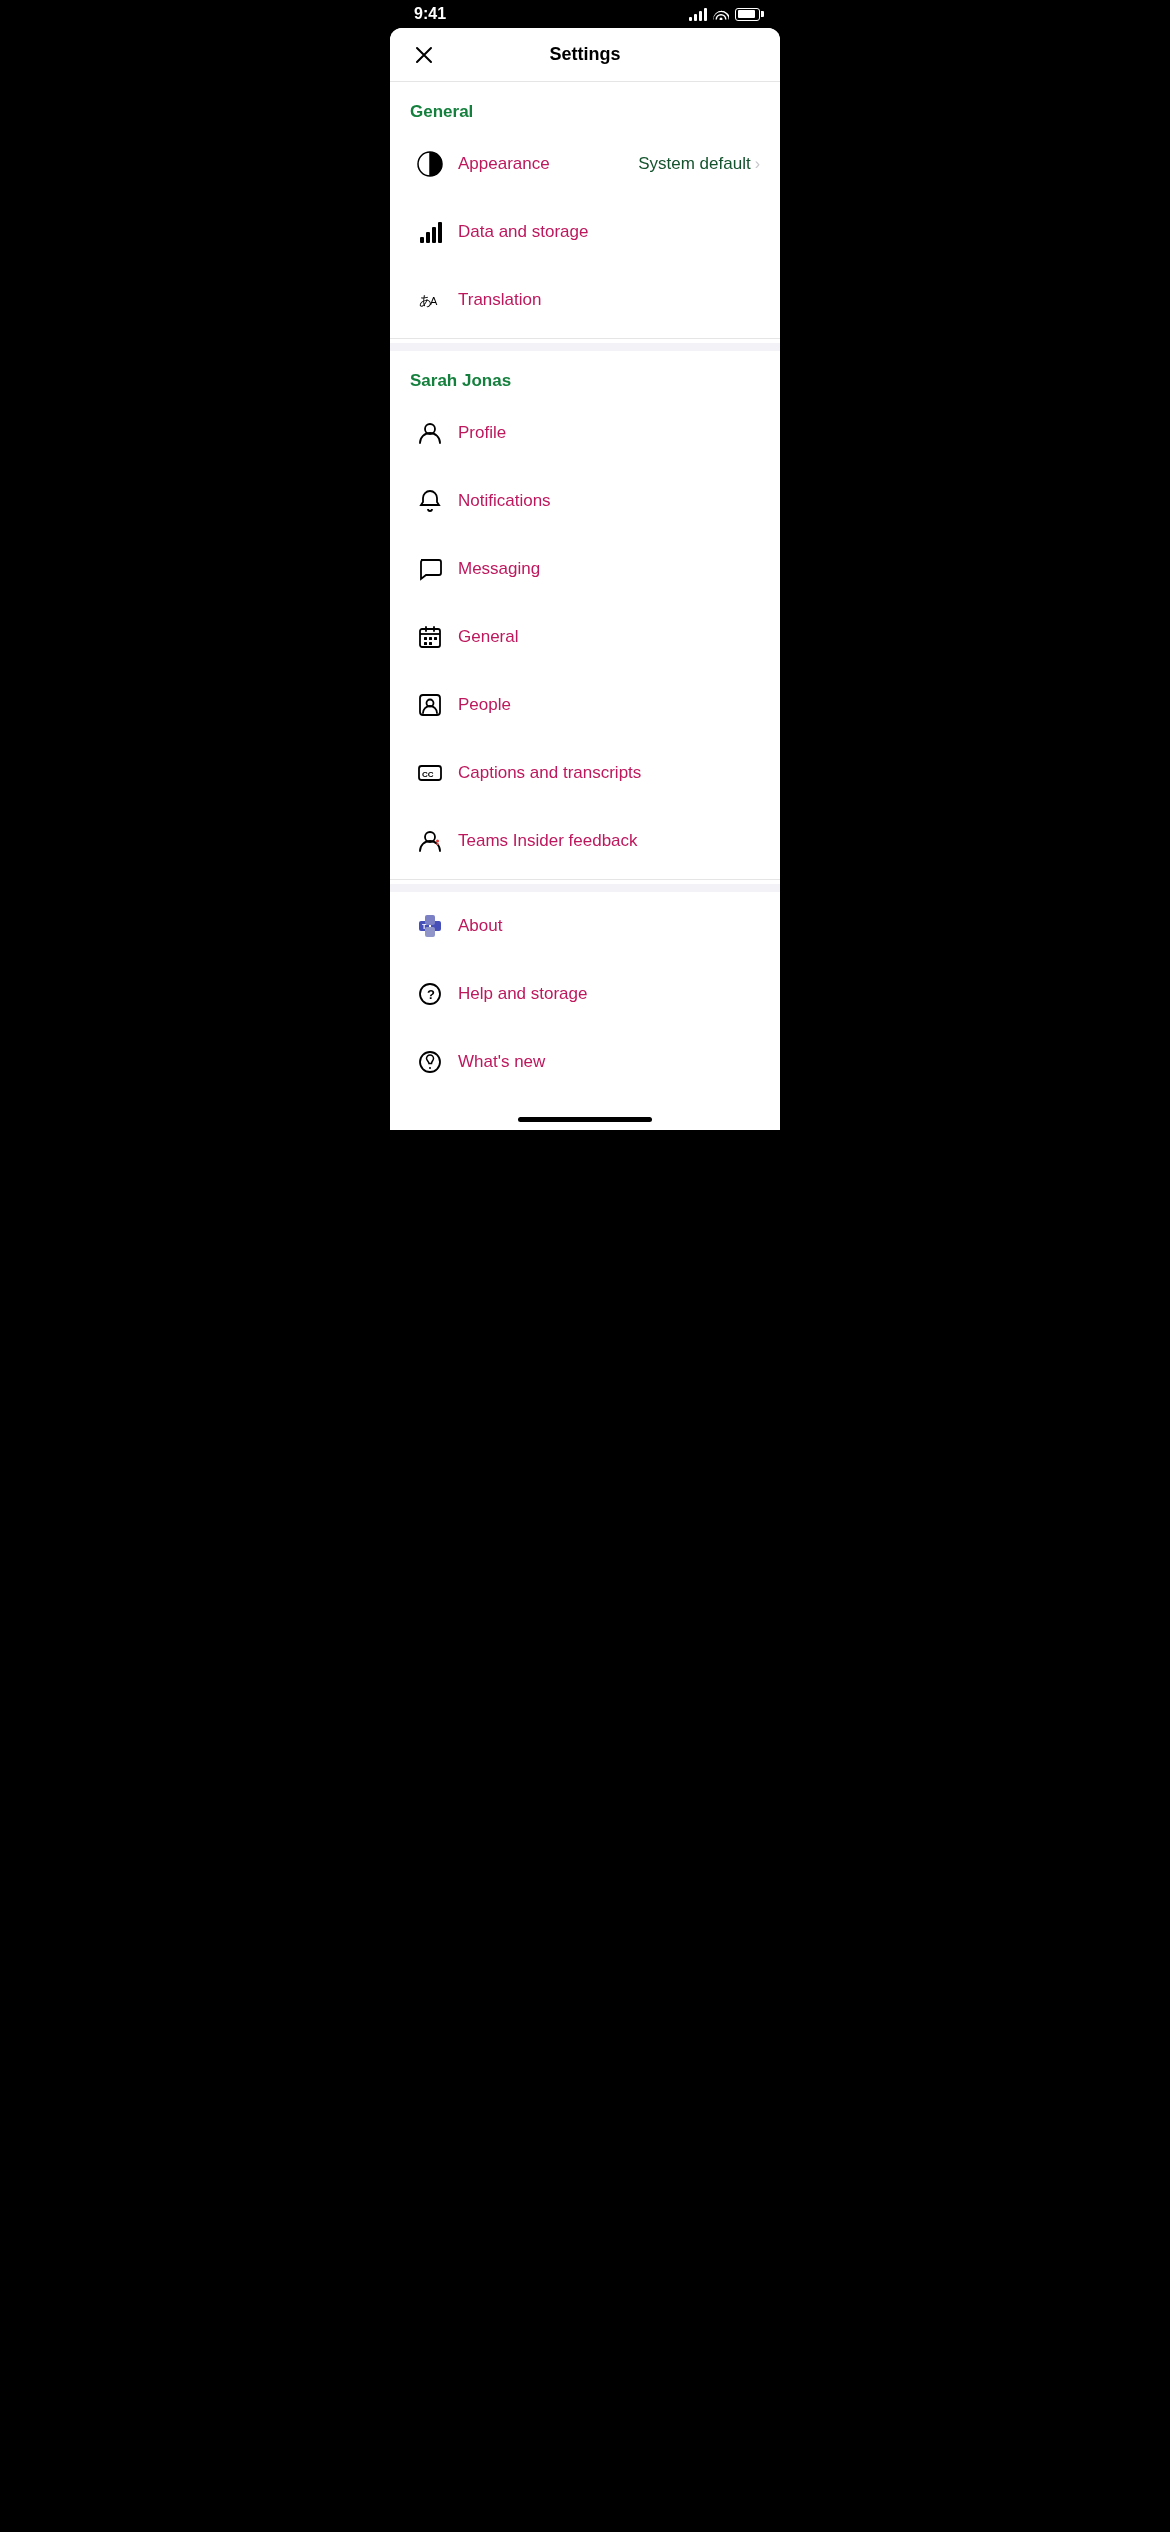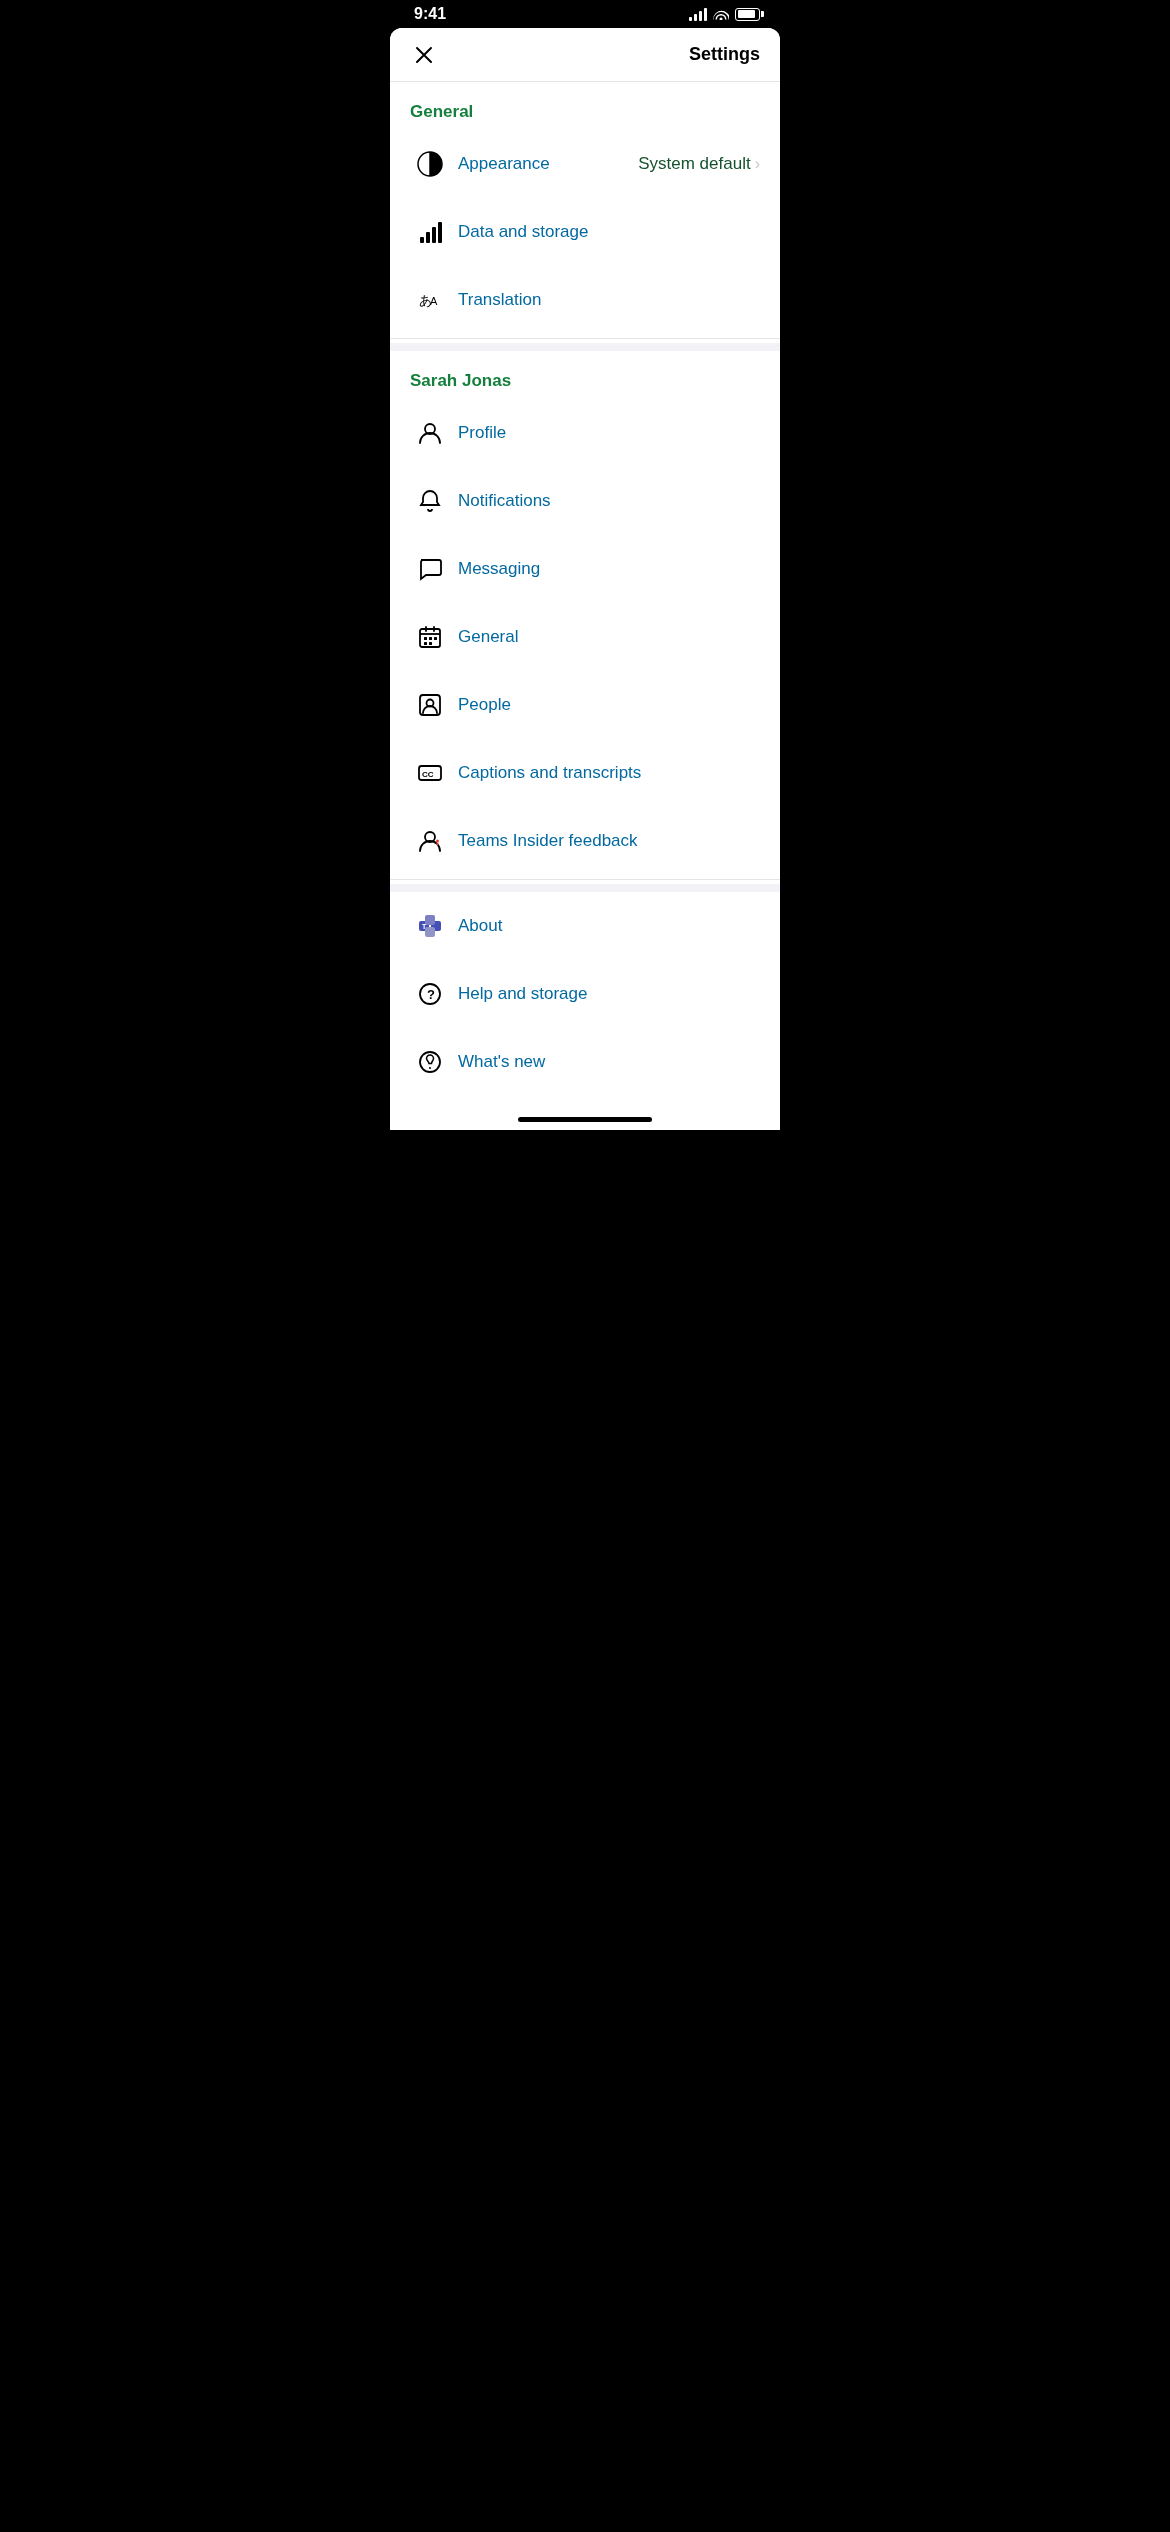--- a/index.html
+++ b/index.html
@@ -102,21 +102,21 @@
       border-radius: 12px 12px 0 0;
       overflow: hidden;
       min-height: 800px;
     }
 
     .header {
       background: #fff;
       padding: 16px 20px;
       display: flex;
       align-items: center;
-      justify-content: flex-end;
+      justify-content: center;
       border-bottom: 1px solid #e5e5e5;
       position: relative;
     }
 
     .close-btn {
       position: absolute;
       left: 20px;
       background: none;
       border: none;
       cursor: pointer;
@@ -159,21 +159,21 @@
       display: flex;
       align-items: center;
       justify-content: center;
       flex-shrink: 0;
       font-size: 22px;
       color: #000;
     }
 
     .menu-label {
       font-size: 17px;
-      color: #0369a1;
+      color: #be185d;
       flex: 1;
       margin-left: 8px;
     }
 
     .menu-value {
       font-size: 17px;
       color: #14532d;
       margin-right: 4px;
     }
 

